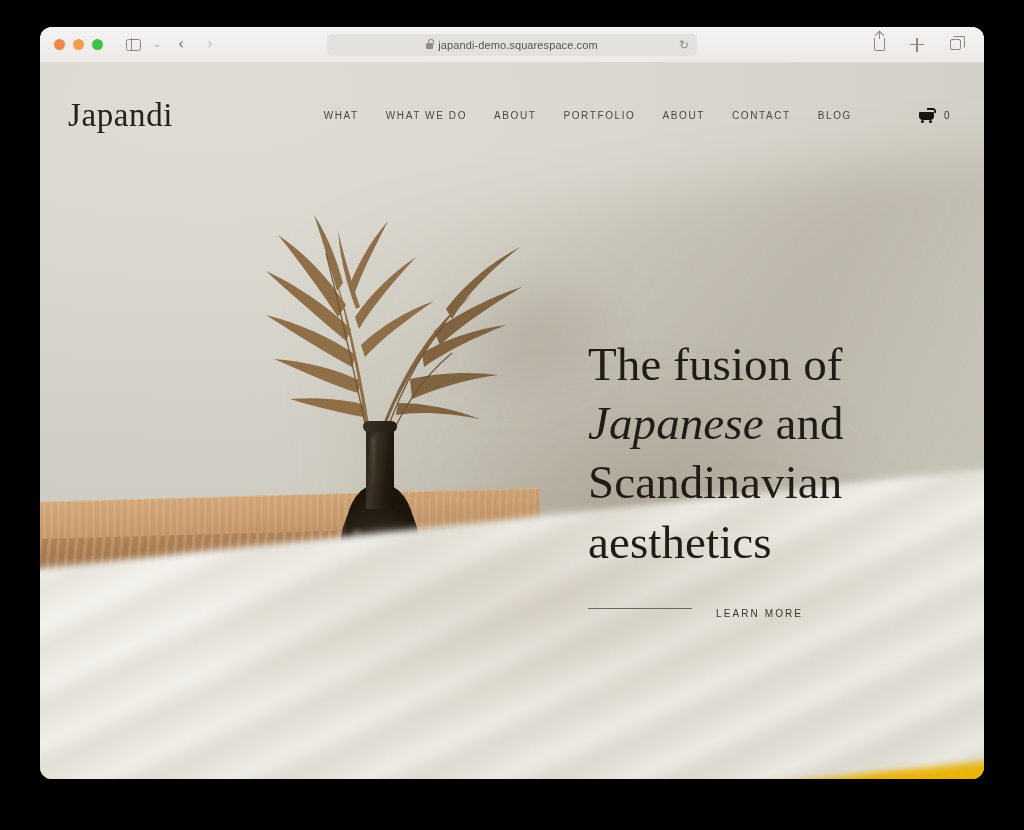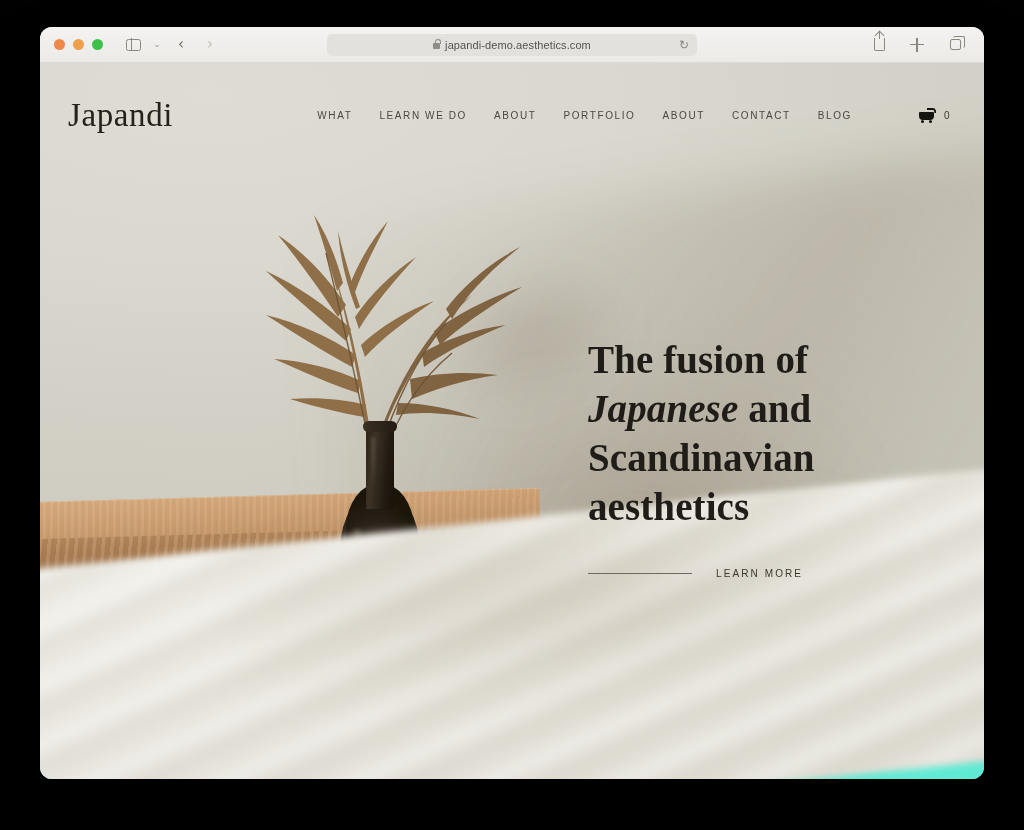--- a/index.html
+++ b/index.html
@@ -192,21 +192,21 @@
     border-bottom: none;
     border-left: none;
   }
 
   
   .viewport {
     position: relative;
     width: 944px;
     height: 716px;
     overflow: hidden;
-    background: #5eead4;
+    background: #eab308;
   }
 
   
   .photo {
     position: absolute;
     inset: 0;
   }
 
   
   .wall {
@@ -465,32 +465,31 @@
 
   
   .hero-copy {
     position: absolute;
     left: 548px;
     top: 272px;
     width: 372px;
   }
   .headline {
     font-family: "Liberation Serif", serif;
-    font-size: 39px;
+    font-size: 47px;
     line-height: 1.26;
     color: #201d19;
-    font-weight: 700;
+    font-weight: 400;
     letter-spacing: 0.1px;
   }
   .headline em { font-style: italic; }
 
   .cta-row {
     margin-top: 36px;
     display: flex;
-    align-items: center;
     gap: 24px;
   }
   .cta-rule {
     width: 104px;
     height: 1px;
     background: #6d6860;
   }
   .cta-link {
     font-size: 10px;
     letter-spacing: 2.1px;
@@ -523,21 +522,21 @@
         <span class="tb-btn back">
           <span class="arrow">‹</span>
         </span>
         <span class="tb-btn fwd">
           <span class="arrow">›</span>
         </span>
       </div>
 
       <div class="addressbar">
         <span class="lock"></span>
-        <span class="url" title="Search or enter website name">japandi-demo.aesthetics.com</span>
+        <span class="url" title="Search or enter website name">japandi-demo.squarespace.com</span>
         <span class="reload">↻</span>
       </div>
 
       <div class="tb-right">
         <span class="tb-btn">
           <span class="ico-share"></span>
         </span>
         <span class="tb-btn">
           <span class="ico-plus"></span>
         </span>
@@ -608,21 +607,21 @@
           <div class="fabric-ripples"></div>
           <div class="fabric-shadow"></div>
         </div>
       </div>
 
       <div class="site-header">
         <a class="logo">Japandi</a>
 
         <nav class="nav">
           <a>WHAT</a>
-          <a>LEARN WE DO</a>
+          <a>WHAT WE DO</a>
           <a>ABOUT</a>
           <a>PORTFOLIO</a>
           <a>ABOUT</a>
           <a>CONTACT</a>
           <a>BLOG</a>
 
           <span class="cart">
             <span class="cart-glyph">
               <span class="cart-basket"></span>
               <span class="cart-handle"></span>

